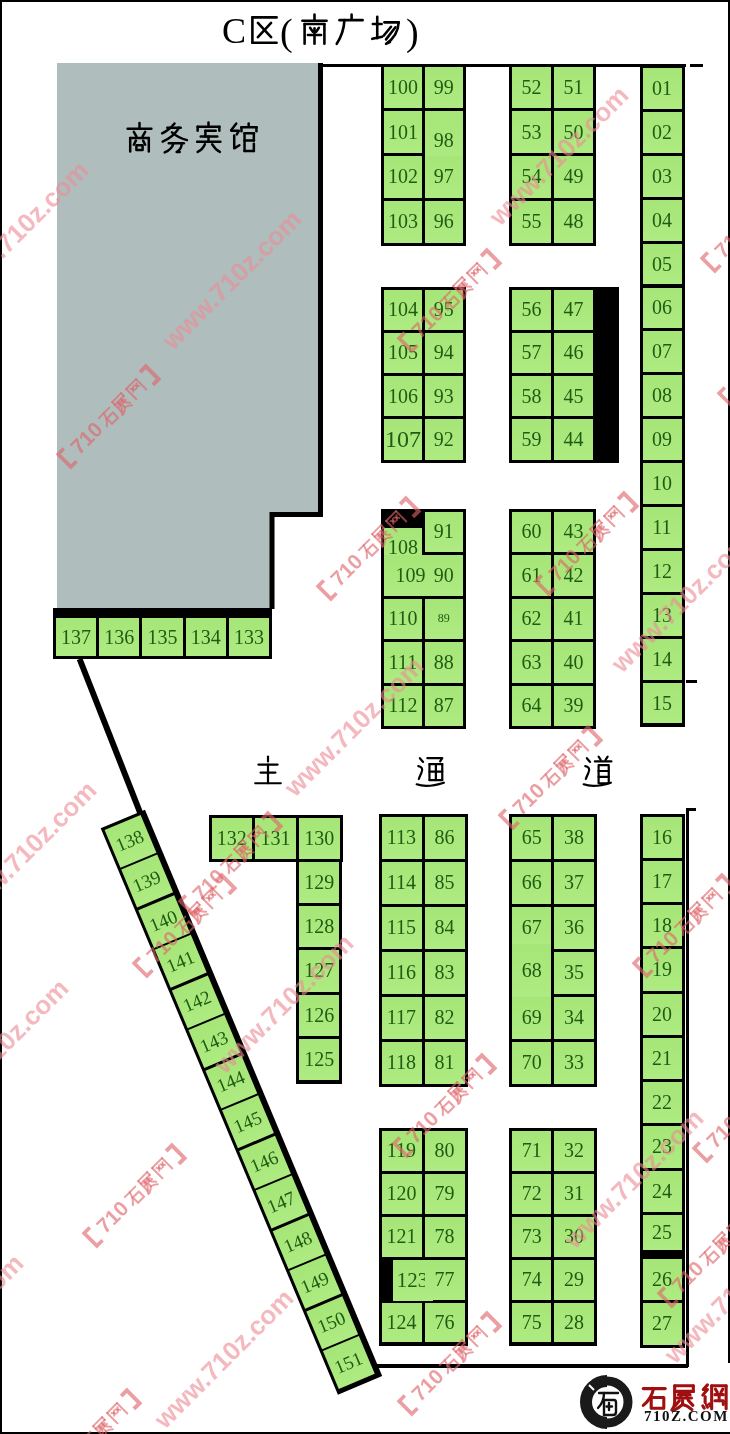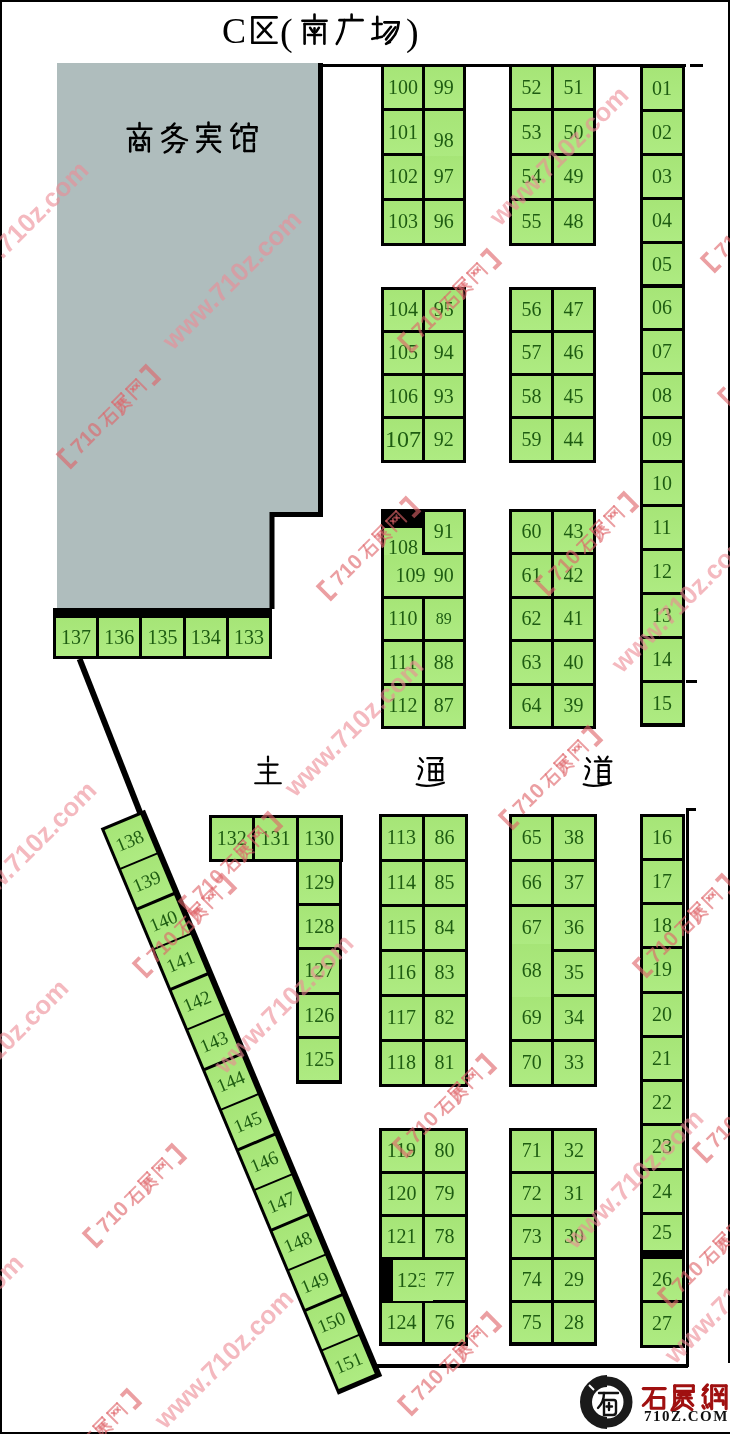--- a/index.html
+++ b/index.html
@@ -52,37 +52,37 @@
 <div class="cell" style="left:43.75px;top:89.5px;width:37.75px;height:40.25px;font-size:20px">93</div>
 <div class="cell" style="left:3px;top:132.75px;width:37.75px;height:40.25px;font-size:24px">107</div>
 <div class="cell" style="left:43.75px;top:132.75px;width:37.75px;height:40.25px;font-size:20px">92</div>
 </div>
 <div class="blk" style="left:381px;top:508.5px;width:84.5px;height:220.5px">
 <div class="cell" style="left:3px;top:19px;width:37.75px;height:40.5px;font-size:20px">108</div>
 <div class="cell" style="left:43.75px;top:3.0px;width:37.75px;height:40.5px;font-size:20px">91</div>
 <div class="cell" style="left:3px;top:46.5px;width:53px;height:40.5px;font-size:20px">109</div>
 <div class="cell" style="left:43.75px;top:46.5px;width:37.75px;height:40.5px;font-size:20px">90</div>
 <div class="cell" style="left:3px;top:90.0px;width:37.75px;height:40.5px;font-size:20px">110</div>
-<div class="cell" style="left:43.75px;top:90.0px;width:37.75px;height:40.5px;font-size:16px">89</div>
+<div class="cell" style="left:43.75px;top:90.0px;width:37.75px;height:40.5px;font-size:12px">89</div>
 <div class="cell" style="left:3px;top:133.5px;width:37.75px;height:40.5px;font-size:20px">111</div>
 <div class="cell" style="left:43.75px;top:133.5px;width:37.75px;height:40.5px;font-size:20px">88</div>
 <div class="cell" style="left:3px;top:177.0px;width:37.75px;height:40.5px;font-size:20px">112</div>
 <div class="cell" style="left:43.75px;top:177.0px;width:37.75px;height:40.5px;font-size:20px">87</div>
 </div>
 <div class="blk" style="left:509px;top:63.5px;width:87px;height:182.2px">
 <div class="cell" style="left:3px;top:3.0px;width:39.0px;height:41.8px;font-size:20px">52</div>
 <div class="cell" style="left:45.0px;top:3.0px;width:39.0px;height:41.8px;font-size:20px">51</div>
 <div class="cell" style="left:3px;top:47.8px;width:39.0px;height:41.8px;font-size:20px">53</div>
 <div class="cell" style="left:45.0px;top:47.8px;width:39.0px;height:41.8px;font-size:20px">50</div>
 <div class="cell" style="left:3px;top:92.6px;width:39.0px;height:41.8px;font-size:20px">54</div>
 <div class="cell" style="left:45.0px;top:92.6px;width:39.0px;height:41.8px;font-size:20px">49</div>
 <div class="cell" style="left:3px;top:137.39999999999998px;width:39.0px;height:41.8px;font-size:20px">55</div>
 <div class="cell" style="left:45.0px;top:137.39999999999998px;width:39.0px;height:41.8px;font-size:20px">48</div>
 </div>
-<div class="blk" style="left:509px;top:286.5px;width:87px;height:176.0px">
+<div class="blk" style="left:509px;top:286.5px;width:110px;height:176.0px">
 <div class="cell" style="left:3px;top:3.0px;width:39.0px;height:40.25px;font-size:20px">56</div>
 <div class="cell" style="left:45.0px;top:3.0px;width:39.0px;height:40.25px;font-size:20px">47</div>
 <div class="cell" style="left:3px;top:46.25px;width:39.0px;height:40.25px;font-size:20px">57</div>
 <div class="cell" style="left:45.0px;top:46.25px;width:39.0px;height:40.25px;font-size:20px">46</div>
 <div class="cell" style="left:3px;top:89.5px;width:39.0px;height:40.25px;font-size:20px">58</div>
 <div class="cell" style="left:45.0px;top:89.5px;width:39.0px;height:40.25px;font-size:20px">45</div>
 <div class="cell" style="left:3px;top:132.75px;width:39.0px;height:40.25px;font-size:20px">59</div>
 <div class="cell" style="left:45.0px;top:132.75px;width:39.0px;height:40.25px;font-size:20px">44</div>
 </div>
 <div class="blk" style="left:509px;top:508.5px;width:87px;height:220.5px">

